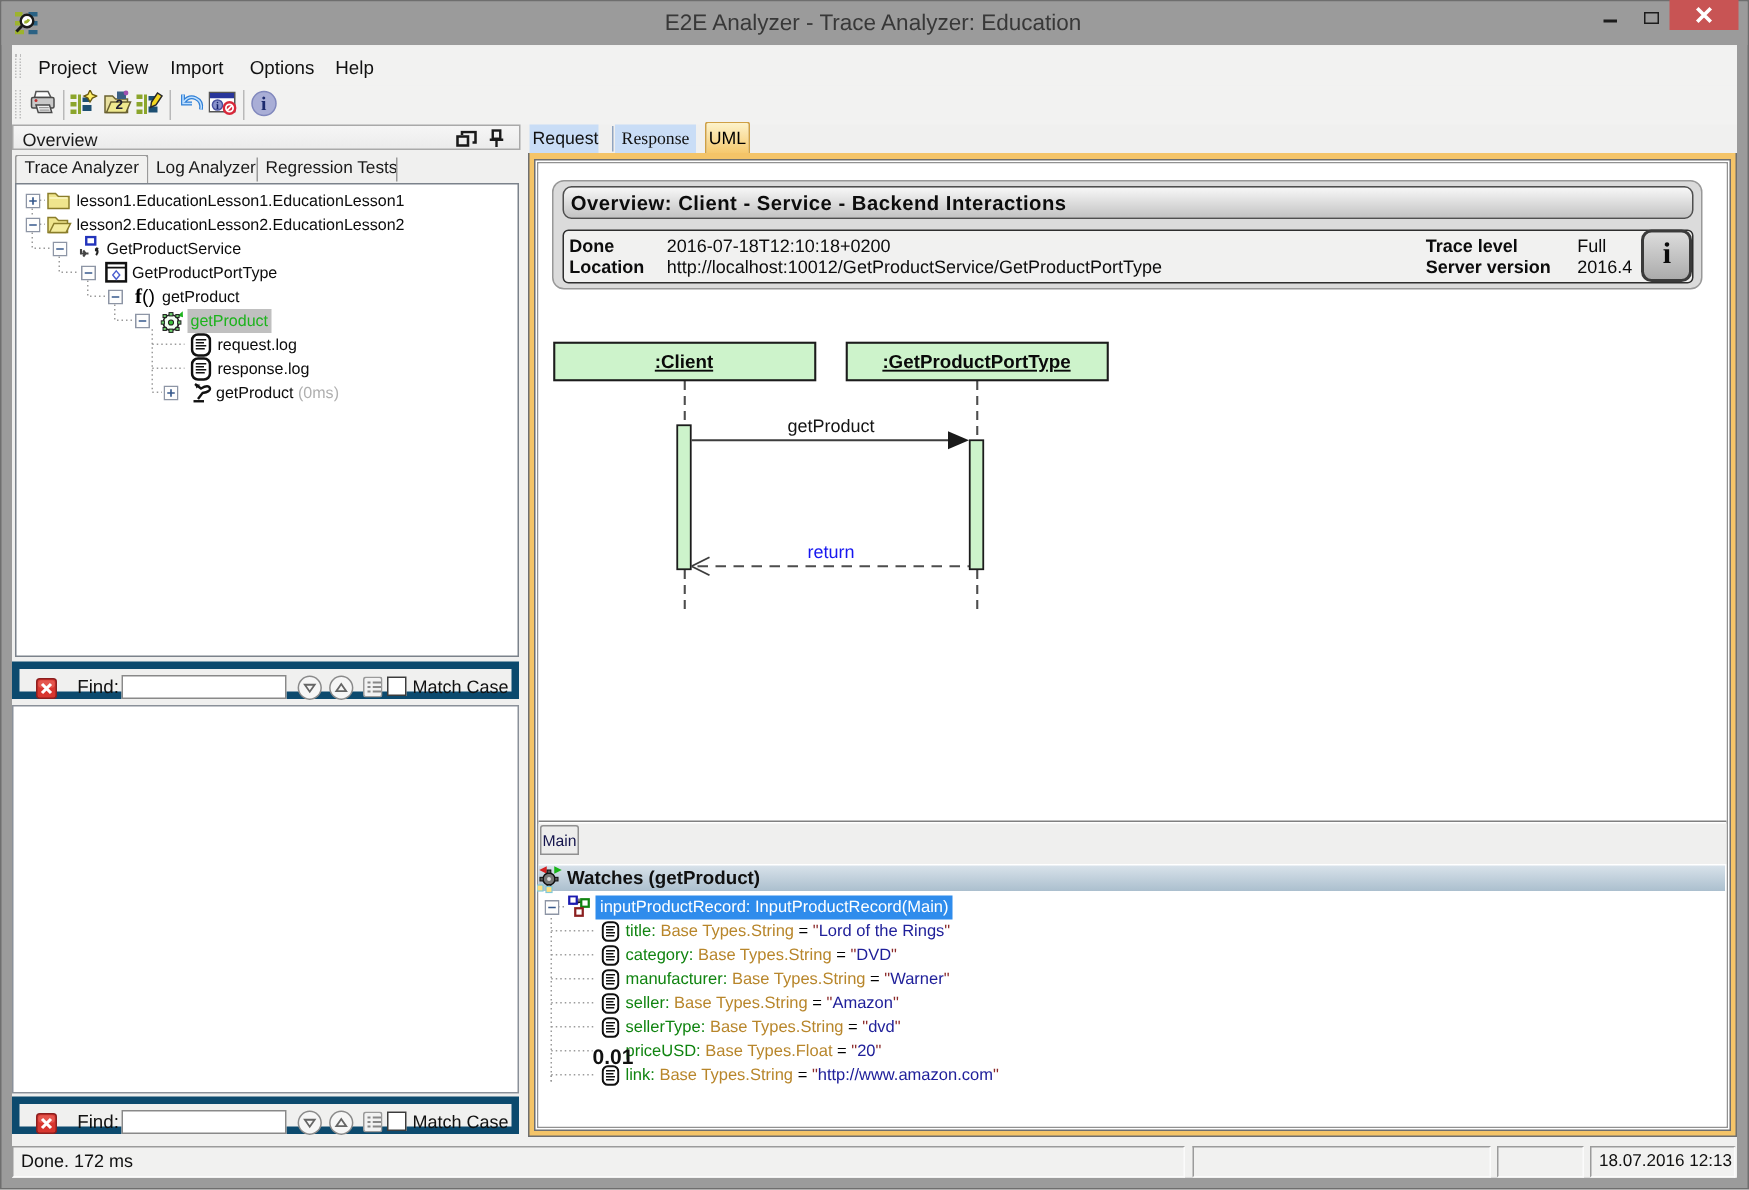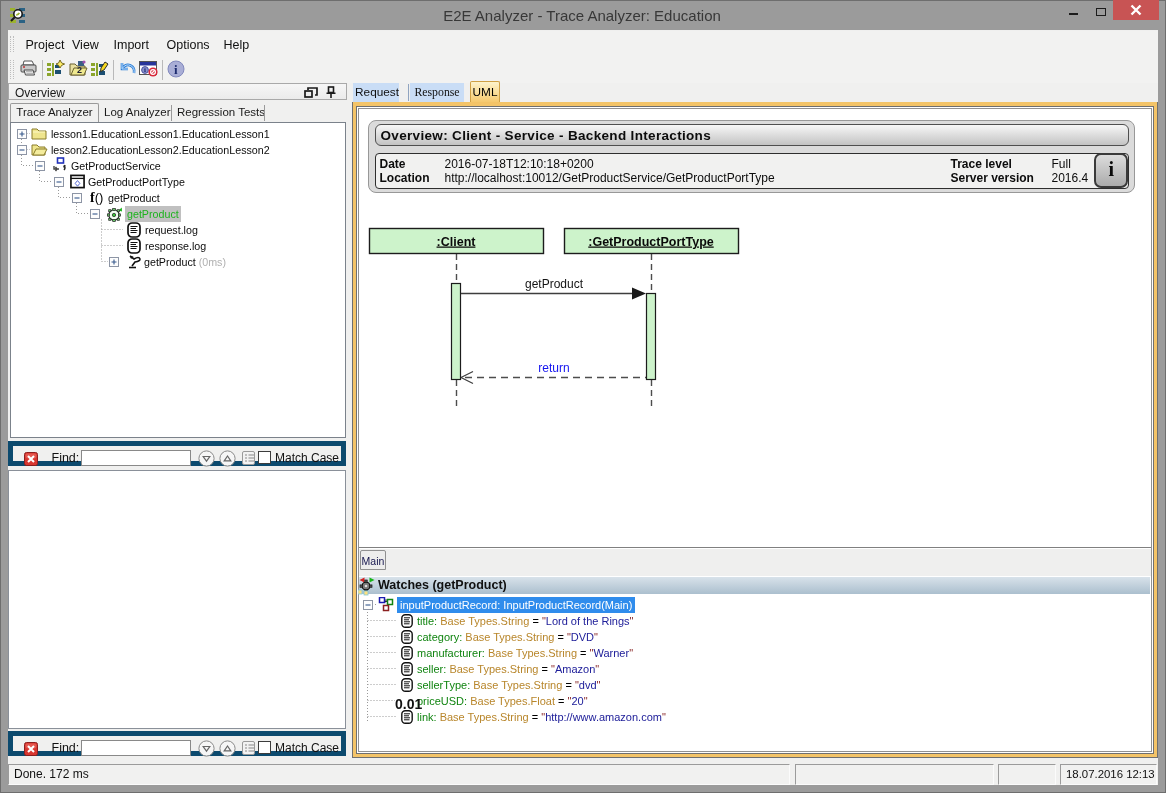--- a/index.html
+++ b/index.html
@@ -345,21 +345,21 @@
 <div id="rpA"></div>
 <div id="rpB"></div>
 <div id="rpC"></div>
 <div id="diagram"></div>
 
 <div class="abs" style="left:367.5px;top:119.5px;width:767px;height:73px;background:#dbdbdb;border:1px solid #989898;border-radius:8px;"></div>
 <div class="abs" style="left:374.5px;top:123.5px;width:754px;height:22.5px;background:linear-gradient(#f7f7f7,#c3c3c3);border:1.5px solid #4f4f4f;border-radius:6px;">
   <span class="abs" style="left:5px;top:3px;font-size:13.5px;font-weight:bold;letter-spacing:0.33px;color:#0c0c0c;text-align:center;">Overview: Client - Service - Backend Interactions</span>
 </div>
 <div class="abs" style="left:374.5px;top:152.5px;width:754px;height:36px;background:#f1f1f0;border:1.5px solid #2e2e2e;border-radius:4px;font-size:12px;color:#0c0c0c;">
-  <span class="abs" style="left:4px;top:3px;font-weight:bold;">Date</span>
+  <span class="abs" style="left:4px;top:3px;font-weight:bold;">Done</span>
   <span class="abs" style="left:4px;top:17.5px;font-weight:bold;">Location</span>
   <span class="abs" style="left:69px;top:3px;">2016-07-18T12:10:18+0200</span>
   <span class="abs" style="left:69px;top:17.5px;">http://localhost:10012/GetProductService/GetProductPortType</span>
   <span class="abs" style="left:575px;top:3px;font-weight:bold;">Trace level</span>
   <span class="abs" style="left:575px;top:17.5px;font-weight:bold;">Server version</span>
   <span class="abs" style="left:676px;top:3px;">Full</span>
   <span class="abs" style="left:676px;top:17.5px;">2016.4</span>
   <div class="abs" style="left:718px;top:-0.5px;width:34px;height:35px;background:linear-gradient(#dcdcdc,#ababab);border:2px solid #3a3a3a;border-radius:7px;">
     <span class="abs" style="left:13px;top:3px;font-family:'Liberation Serif',serif;font-size:20px;font-weight:bold;color:#0a0a0a;">i</span>
   </div>

